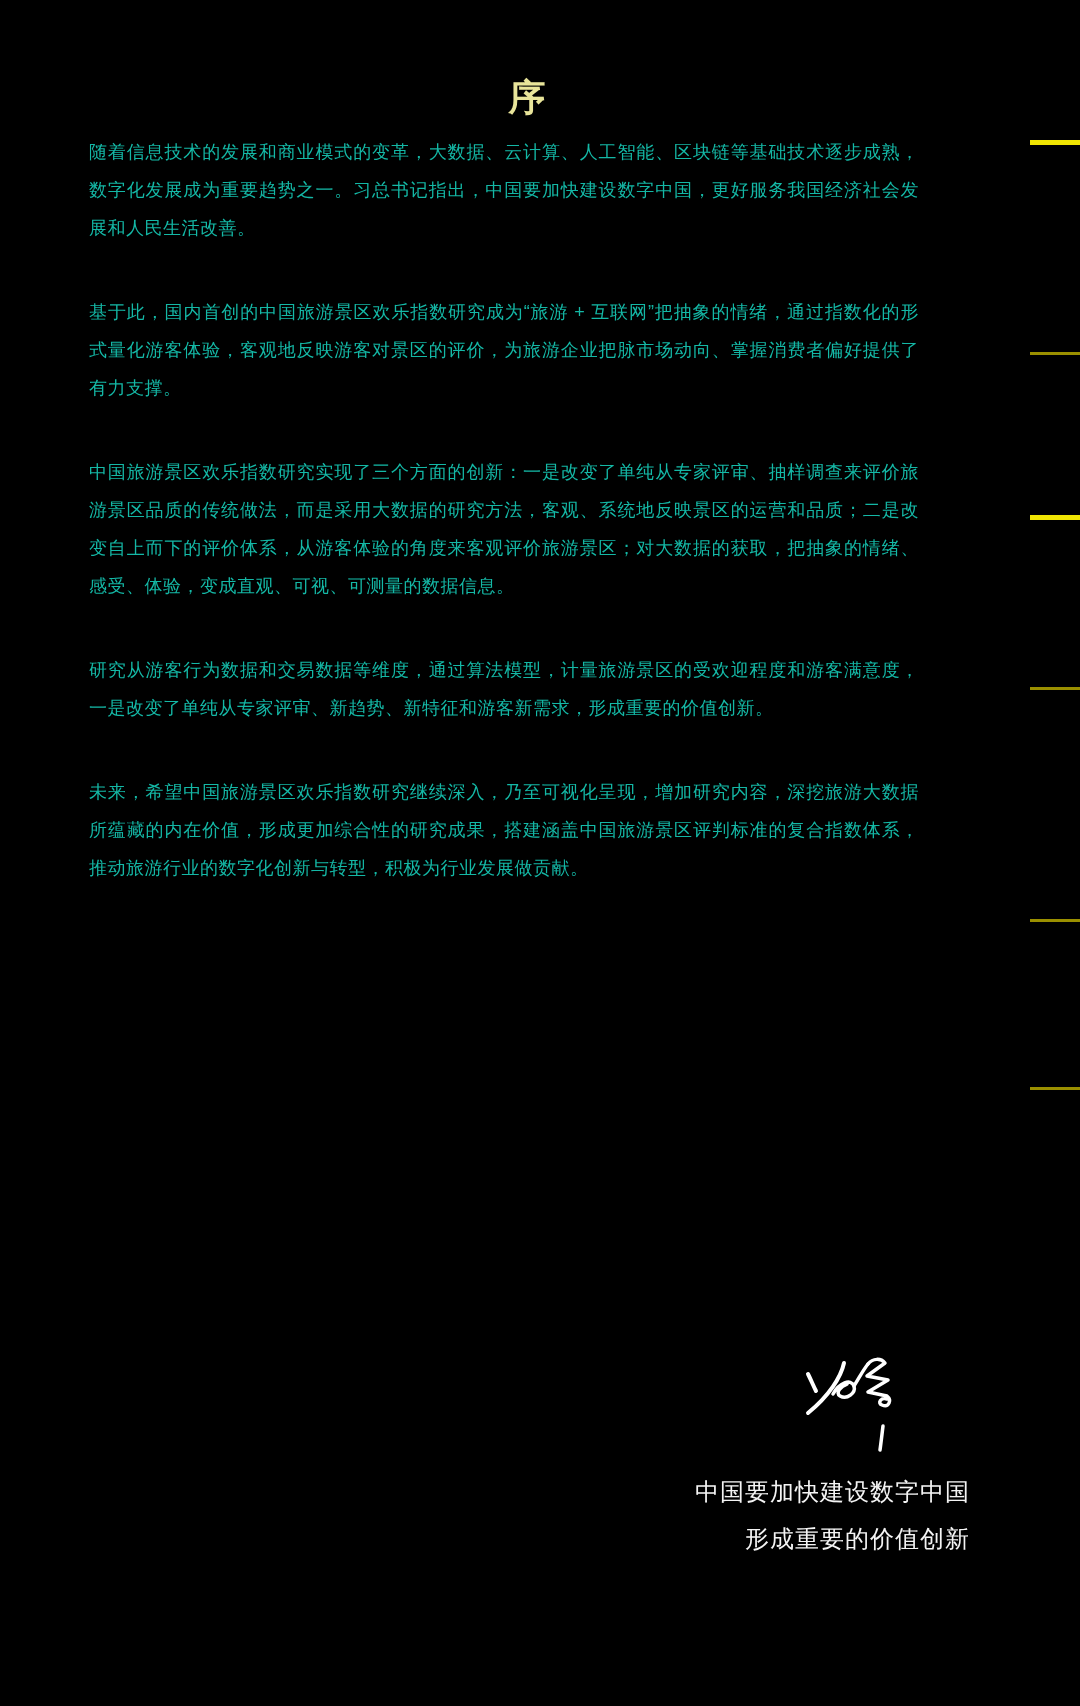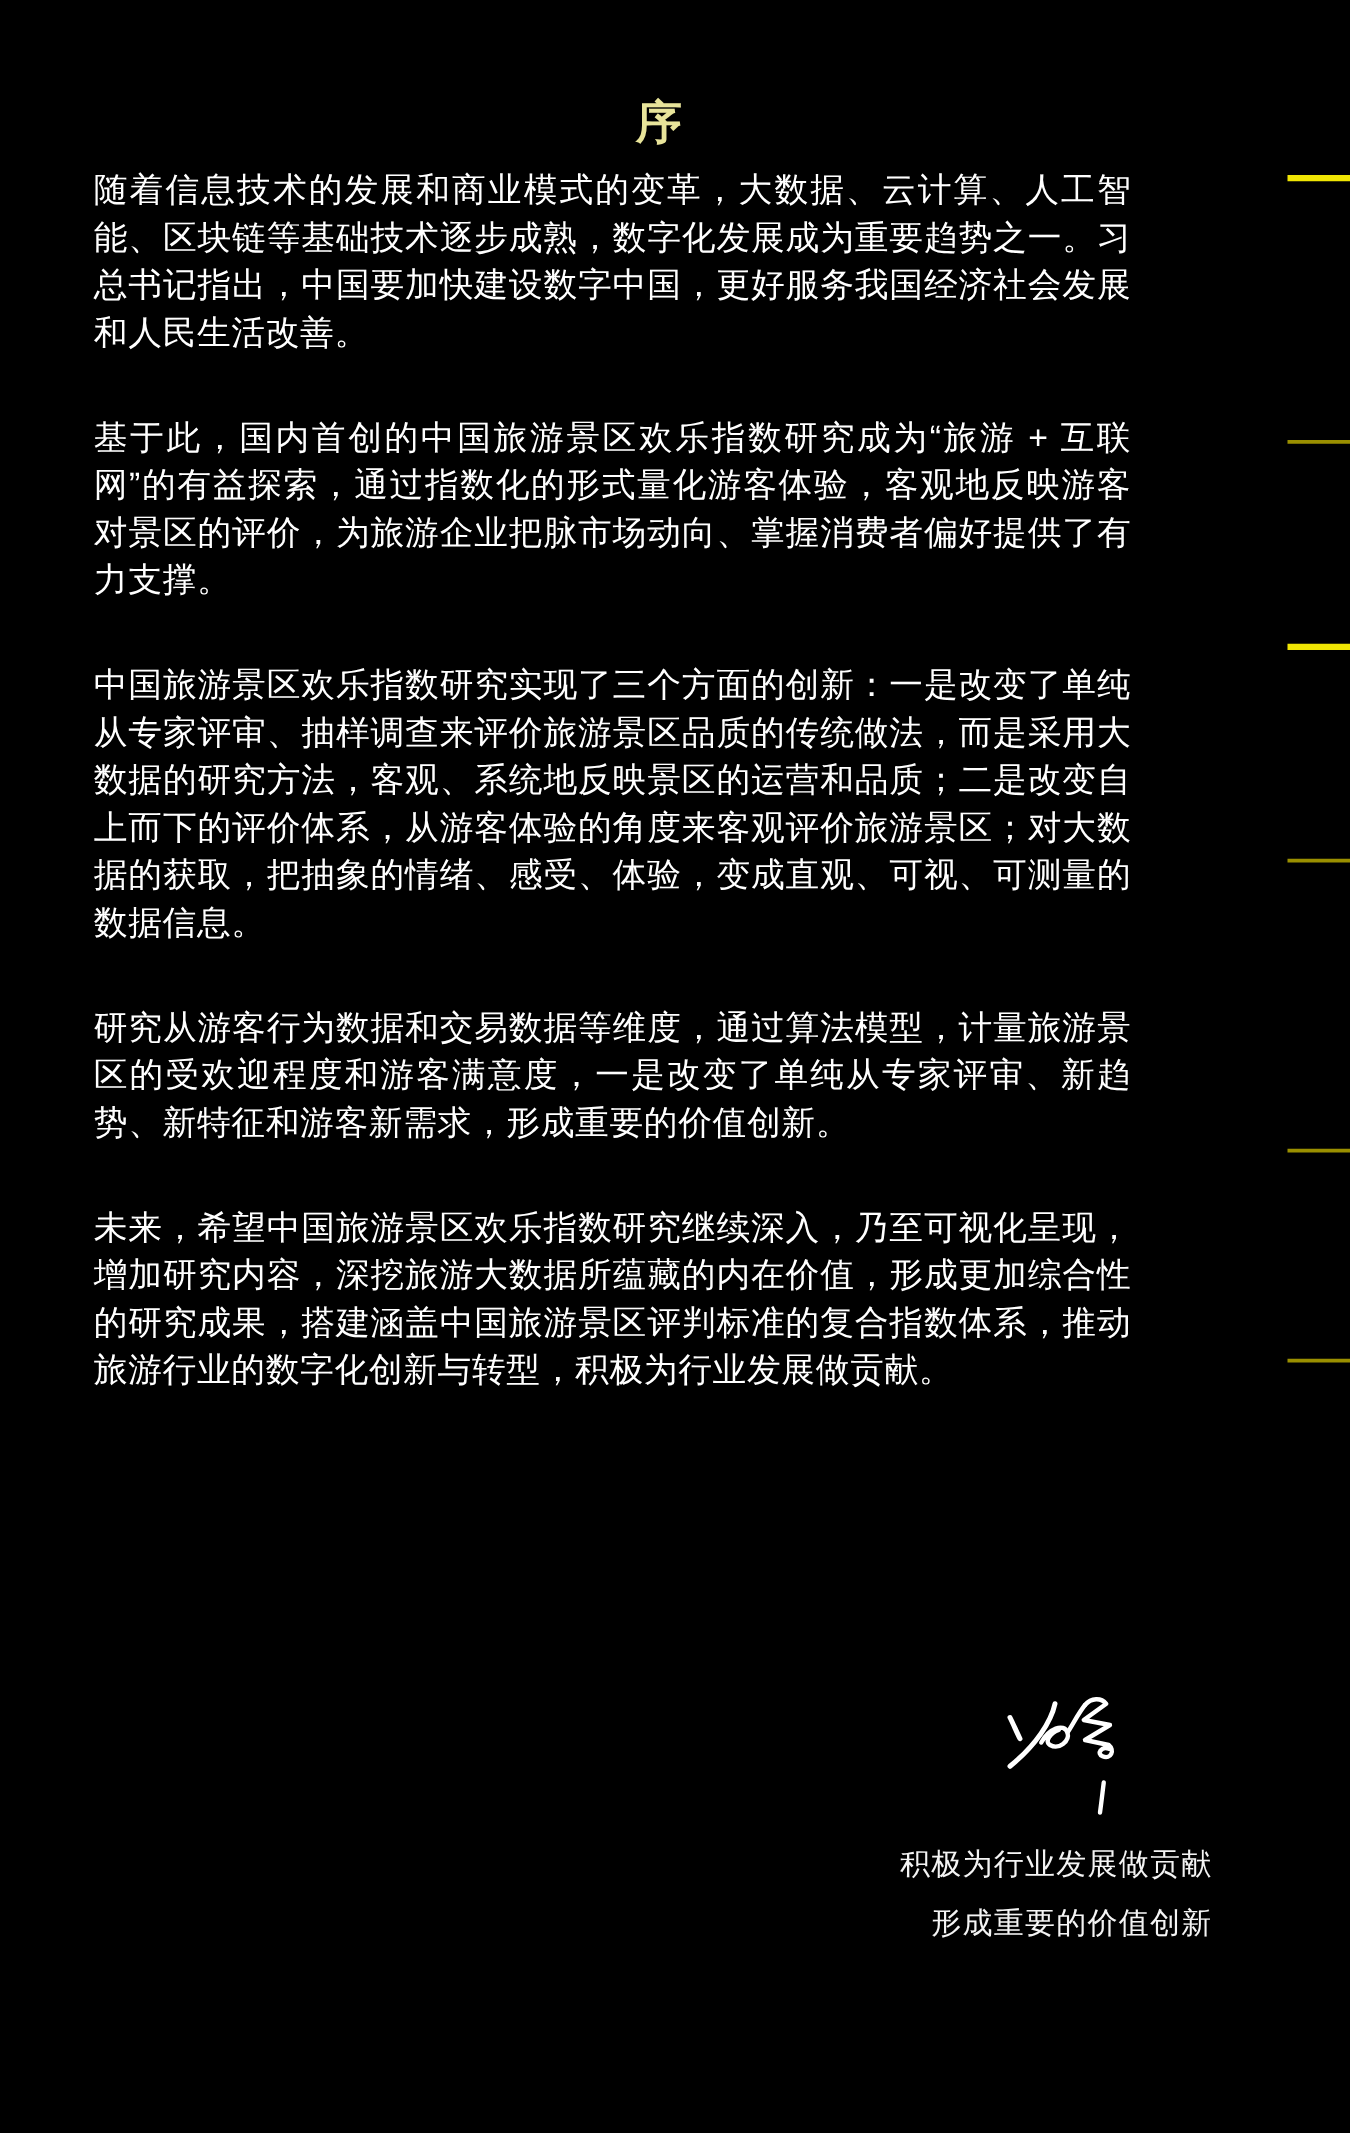--- a/index.html
+++ b/index.html
@@ -25,24 +25,24 @@
     transform: translateX(38px);
     font-size: 37px;
     line-height: 40px;
     font-weight: bold;
     color: #e8e49a;
     letter-spacing: 2px;
   }
   .content {
     position: absolute;
     top: 133px;
-    left: 75px;
+    left: 89px;
     width: 830px;
-    color: #ffffff;
-    font-size: 27px;
+    color: #14b8a6;
+    font-size: 18px;
     line-height: 38px;
     text-align: justify;
     text-justify: inter-ideograph;
     letter-spacing: 0.5px;
   }
   .content p {
     margin: 0 0 46px 0;
   }
   .content p:last-child {
     margin-bottom: 0;
@@ -72,21 +72,21 @@
 </style>
 </head>
 <body>
 
 <div class="page">
 
   <h1 class="title">序</h1>
 
   <div class="content">
     <p>随着信息技术的发展和商业模式的变革，大数据、云计算、人工智能、区块链等基础技术逐步成熟，数字化发展成为重要趋势之一。习总书记指出，中国要加快建设数字中国，更好服务我国经济社会发展和人民生活改善。</p>
-    <p>基于此，国内首创的中国旅游景区欢乐指数研究成为“旅游 + 互联网”的有益探索，通过指数化的形式量化游客体验，客观地反映游客对景区的评价，为旅游企业把脉市场动向、掌握消费者偏好提供了有力支撑。</p>
+    <p>基于此，国内首创的中国旅游景区欢乐指数研究成为“旅游 + 互联网”把抽象的情绪，通过指数化的形式量化游客体验，客观地反映游客对景区的评价，为旅游企业把脉市场动向、掌握消费者偏好提供了有力支撑。</p>
     <p>中国旅游景区欢乐指数研究实现了三个方面的创新：一是改变了单纯从专家评审、抽样调查来评价旅游景区品质的传统做法，而是采用大数据的研究方法，客观、系统地反映景区的运营和品质；二是改变自上而下的评价体系，从游客体验的角度来客观评价旅游景区；对大数据的获取，把抽象的情绪、感受、体验，变成直观、可视、可测量的数据信息。</p>
     <p>研究从游客行为数据和交易数据等维度，通过算法模型，计量旅游景区的受欢迎程度和游客满意度，一是改变了单纯从专家评审、新趋势、新特征和游客新需求，形成重要的价值创新。</p>
     <p>未来，希望中国旅游景区欢乐指数研究继续深入，乃至可视化呈现，增加研究内容，深挖旅游大数据所蕴藏的内在价值，形成更加综合性的研究成果，搭建涵盖中国旅游景区评判标准的复合指数体系，推动旅游行业的数字化创新与转型，积极为行业发展做贡献。</p>
   </div>
 
   <div id="dashes">
       <div class="dash" style="top: 140px; height: 5px; background: rgb(240, 229, 3);"></div>
       <div class="dash" style="top: 352px; height: 3px; background: rgb(154, 143, 0);"></div>
       <div class="dash" style="top: 515px; height: 5px; background: rgb(240, 229, 3);"></div>
       <div class="dash" style="top: 687px; height: 3px; background: rgb(154, 143, 0);"></div>
@@ -103,17 +103,17 @@
     <path d="M 38 44 C 44 33 56 28 59 36 C 61 43 52 50 45 46 C 40 43 46 36 52 34" stroke-width="3.5"></path>
 
     <path d="M 59 36 C 63 30 68 20 73 14" stroke-width="3.5"></path>
 
     <path d="M 73 14 C 78 8 86 8 90 13 L 72 26 L 93 30 L 73 42 L 92 46 C 97 50 94 58 87 55 C 82 53 86 47 92 49" stroke-width="3.5"></path>
 
     <path d="M 88 76 C 87 84 86 93 85 100" stroke-width="3.5"></path>
   </svg>
 
   <div class="signoff">
-    <div>积极为行业发展做贡献</div>
+    <div>中国要加快建设数字中国</div>
     <div>形成重要的价值创新</div>
   </div>
 
 </div>
 
 </body></html>

